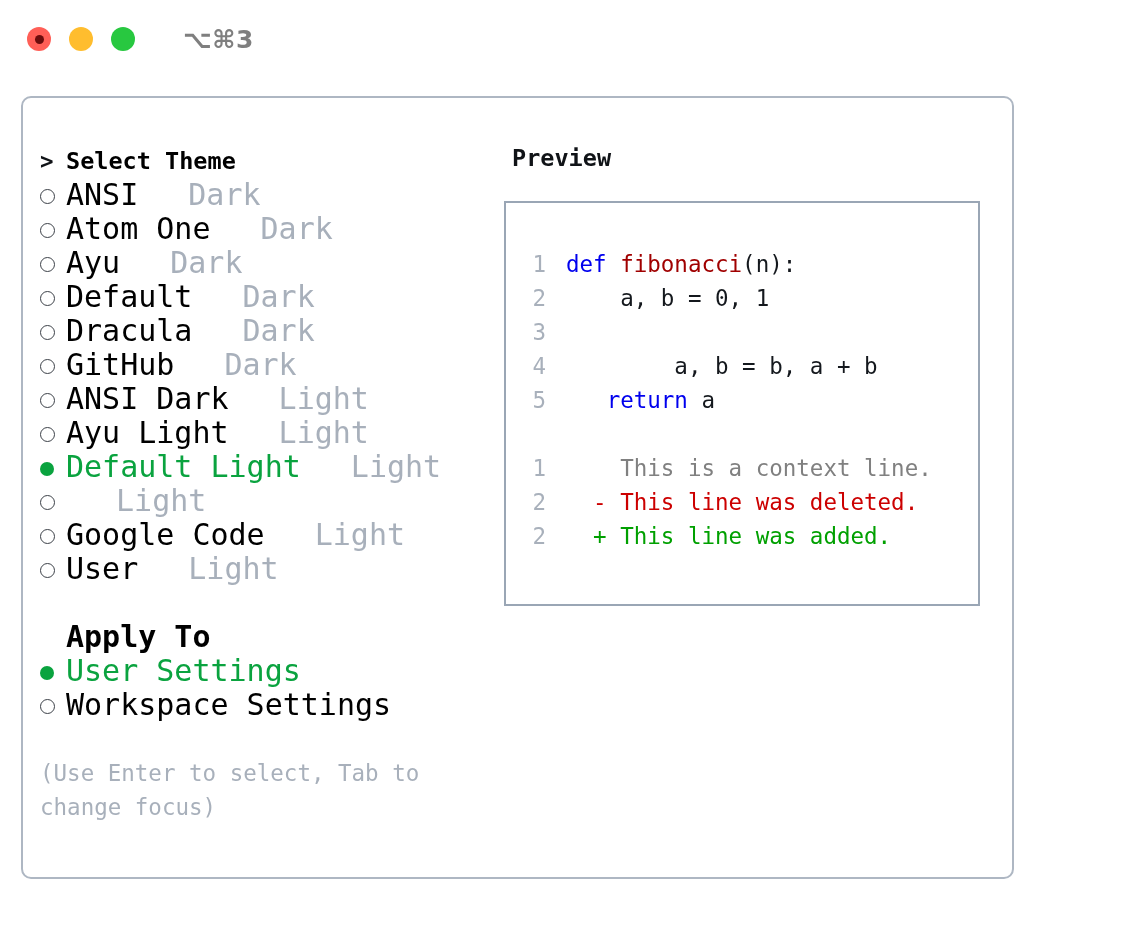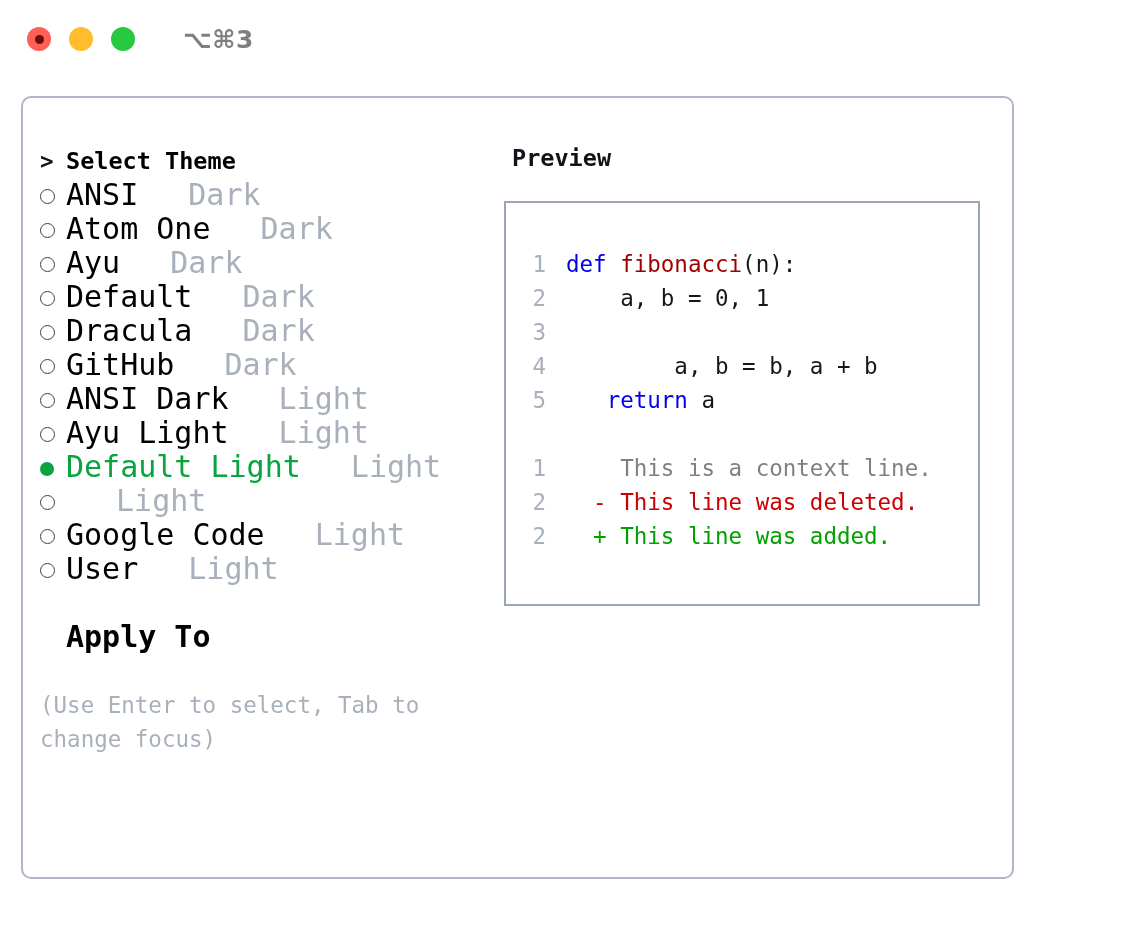--- a/index.html
+++ b/index.html
@@ -228,20 +228,24 @@
             <div class="row"><span class="marker-ring"></span><span class="label">User</span><span class="suffix"> Light</span></div>
           </div>
 
         <div class="spacer"></div>
 
         <div class="row">
           <span class="marker"> </span>
           <span class="label" style="font-weight:bold;">Apply To</span>
         </div>
 
+        <div id="apply-list">
+            <div class="row"><span class="marker-dot"></span><span class="label selected">User Settings</span></div>
+            <div class="row"><span class="marker-ring"></span><span class="label">Workspace Settings</span></div>
+          </div>
 
         <div class="hint">(Use Enter to select, Tab to change focus)</div>
       </div>
 
       <div class="right-col">
         <div class="preview-title">Preview</div>
 
         <div class="code-box">
           <div id="code-lines">
               <div class="code-line"><span class="lineno">1</span><span class="code-text"><span class="tok-kw">def</span><span class="tok-plain"> </span><span class="tok-fn">fibonacci</span><span class="tok-plain">(n):</span></span></div>

